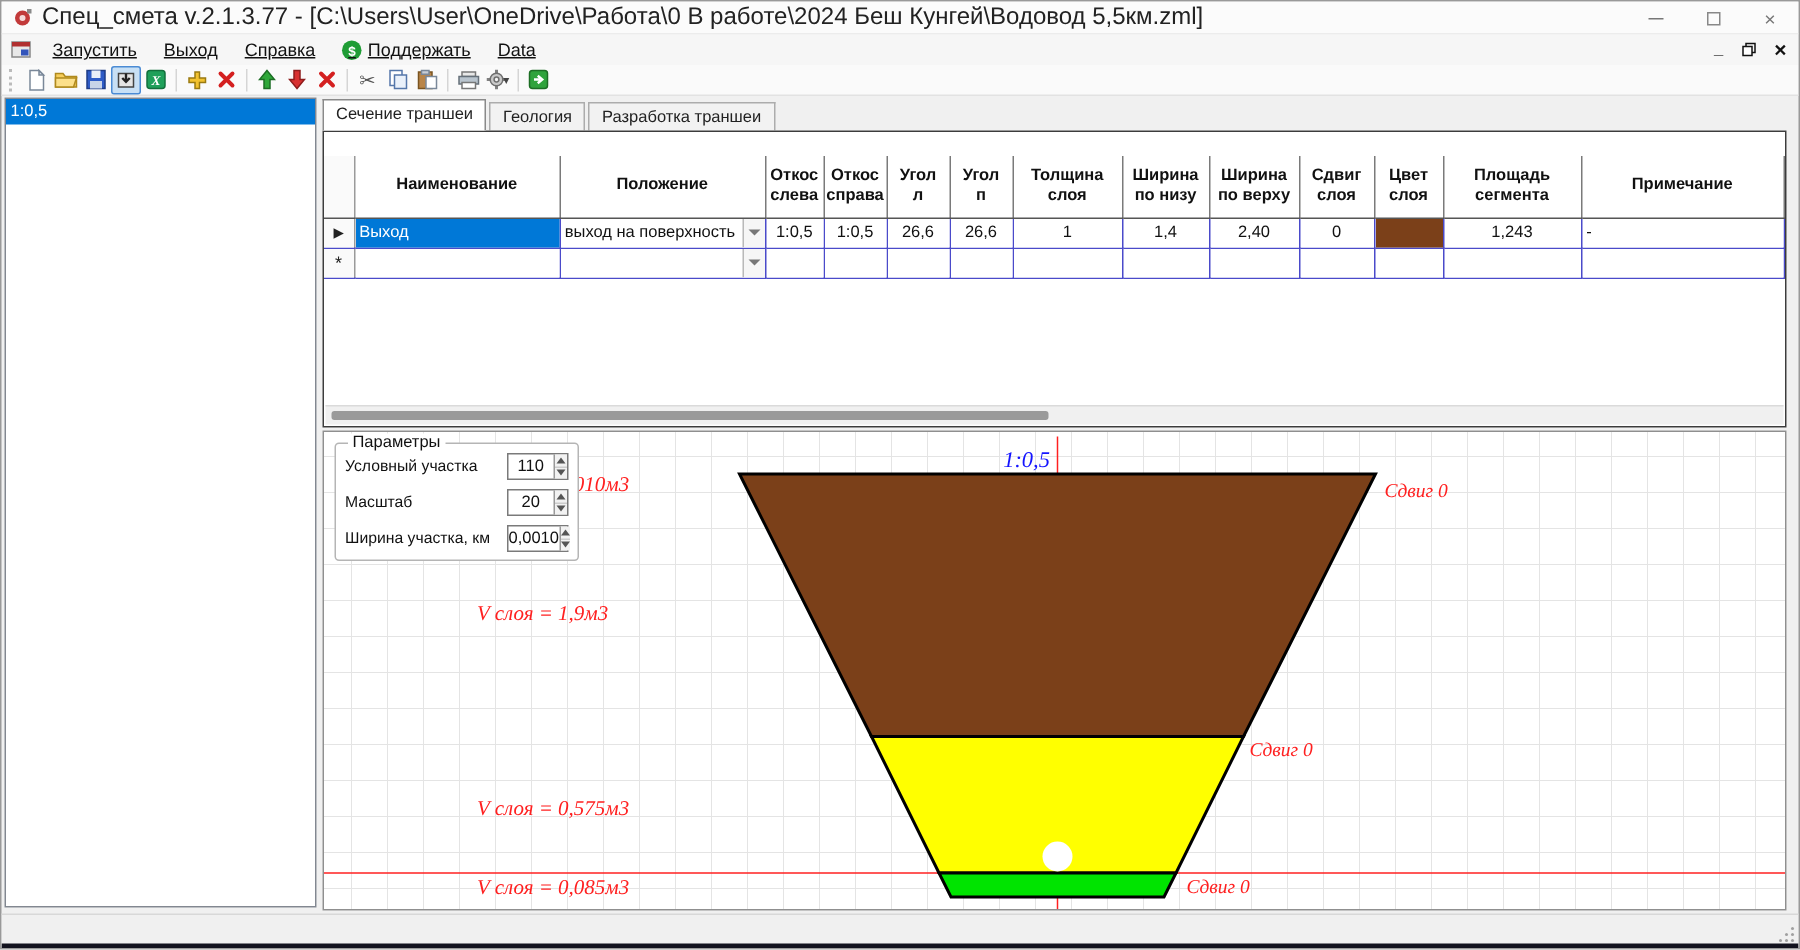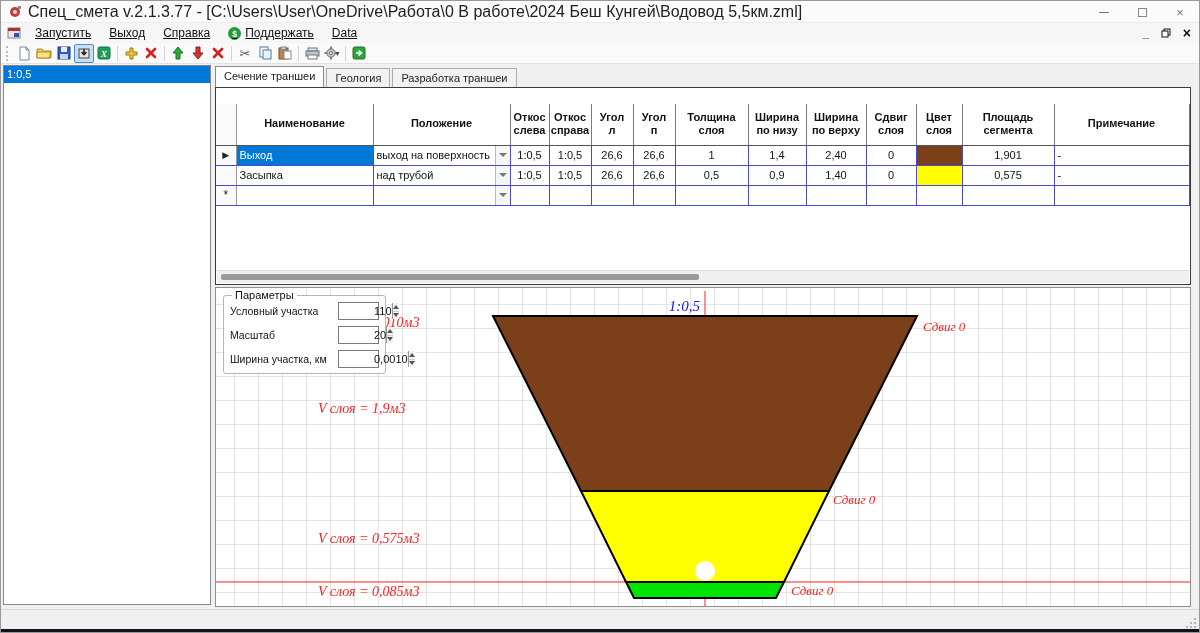--- a/index.html
+++ b/index.html
@@ -55,21 +55,21 @@
   
   .bottompanel { position:absolute; left:2px; top:222px; width:976px; height:320px; border:1px solid #8F8F8F; background-color:#fff;
     background-image: linear-gradient(to right, #E4E4E4 1px, transparent 1px), linear-gradient(to bottom, #E4E4E4 1px, transparent 1px);
     background-size:24px 24px; background-position:18px 16px; overflow:hidden; }
   .diagram { position:absolute; left:0; top:0; width:974px; height:318px; }
 
   .paramsbox { position:absolute; left:7px; top:7px; width:163px; height:79px; background:#fff; border:1px solid #B5B5B5; border-radius:3px; }
   .paramsbox .legend { position:absolute; top:-7px; left:8px; background:#fff; padding:0 3px; font-size:11px; }
   .prow { display:flex; align-items:center; margin:6px 6px 0 6px; height:18px; }
   .prow .plabel { flex:1; font-size:10.5px; }
-  .spin { width:41px; height:18px; border:1px solid #7A7A7A; display:flex; background:#fff;padding-left:35px; }
+  .spin { width:41px; height:18px; border:1px solid #7A7A7A; display:flex; background:#fff; }
   .spinval { width:43px; text-align:center; font-size:11px; line-height:16px; }
   .spinbtns { width:13px; border-left:1px solid #999; display:flex; flex-direction:column; }
   .sb { flex:1; background:#F2F2F2; display:flex; align-items:center; justify-content:center; }
   .sb.up::after { content:""; border-left:3px solid transparent; border-right:3px solid transparent; border-bottom:4px solid #555; }
   .sb.dn::after { content:""; border-left:3px solid transparent; border-right:3px solid transparent; border-top:4px solid #555; }
   .sb.up { border-bottom:1px solid #CCC; }
 
   
   .statusbar { position:absolute; left:0; right:0; top:608px; height:22px; background:#F0F0F0; border-top:1px solid #D8D8D8; }
   .grip { position:absolute; right:2px; bottom:2px; }
@@ -306,37 +306,21 @@
             <td class="al"><span>выход на поверхность</span><span class="ddbtn"></span></td>
             <td>1:0,5</td>
             <td>1:0,5</td>
             <td>26,6</td>
             <td>26,6</td>
             <td>1</td>
             <td>1,4</td>
             <td>2,40</td>
             <td>0</td>
             <td style="background: rgb(123, 64, 25);"></td>
-            <td>1,901</td>
-            <td class="al">-</td>
-          </tr>
-          <tr>
-            <td class="marker"></td>
-            <td class="al">Засыпка</td>
-            <td class="al"><span>над трубой</span><span class="ddbtn"></span></td>
-            <td>1:0,5</td>
-            <td>1:0,5</td>
-            <td>26,6</td>
-            <td>26,6</td>
-            <td>0,5</td>
-            <td>0,9</td>
-            <td>1,40</td>
-            <td>0</td>
-            <td style="background: rgb(255, 255, 0);"></td>
-            <td>0,575</td>
+            <td>1,243</td>
             <td class="al">-</td>
           </tr>
           <tr>
             <td class="marker" style="font-size:12px;">*</td>
             <td class="al"></td>
             <td class="al">
                 <span class="ddbtn"></span>
               </td>
             <td></td>
             <td></td>

